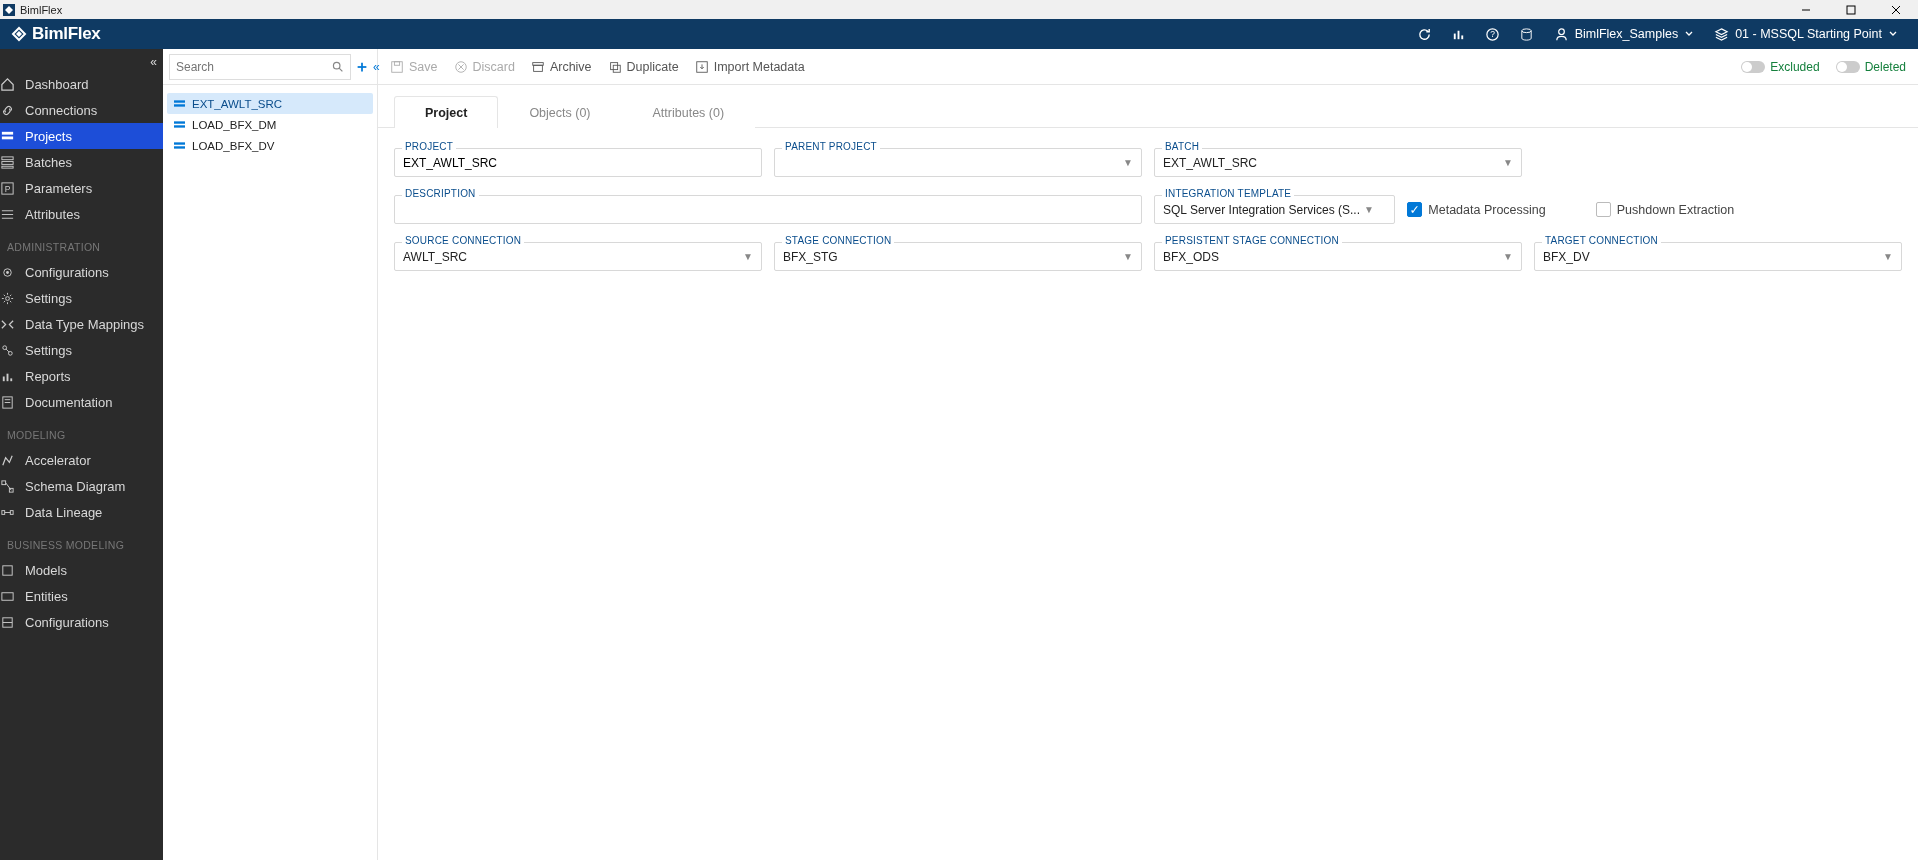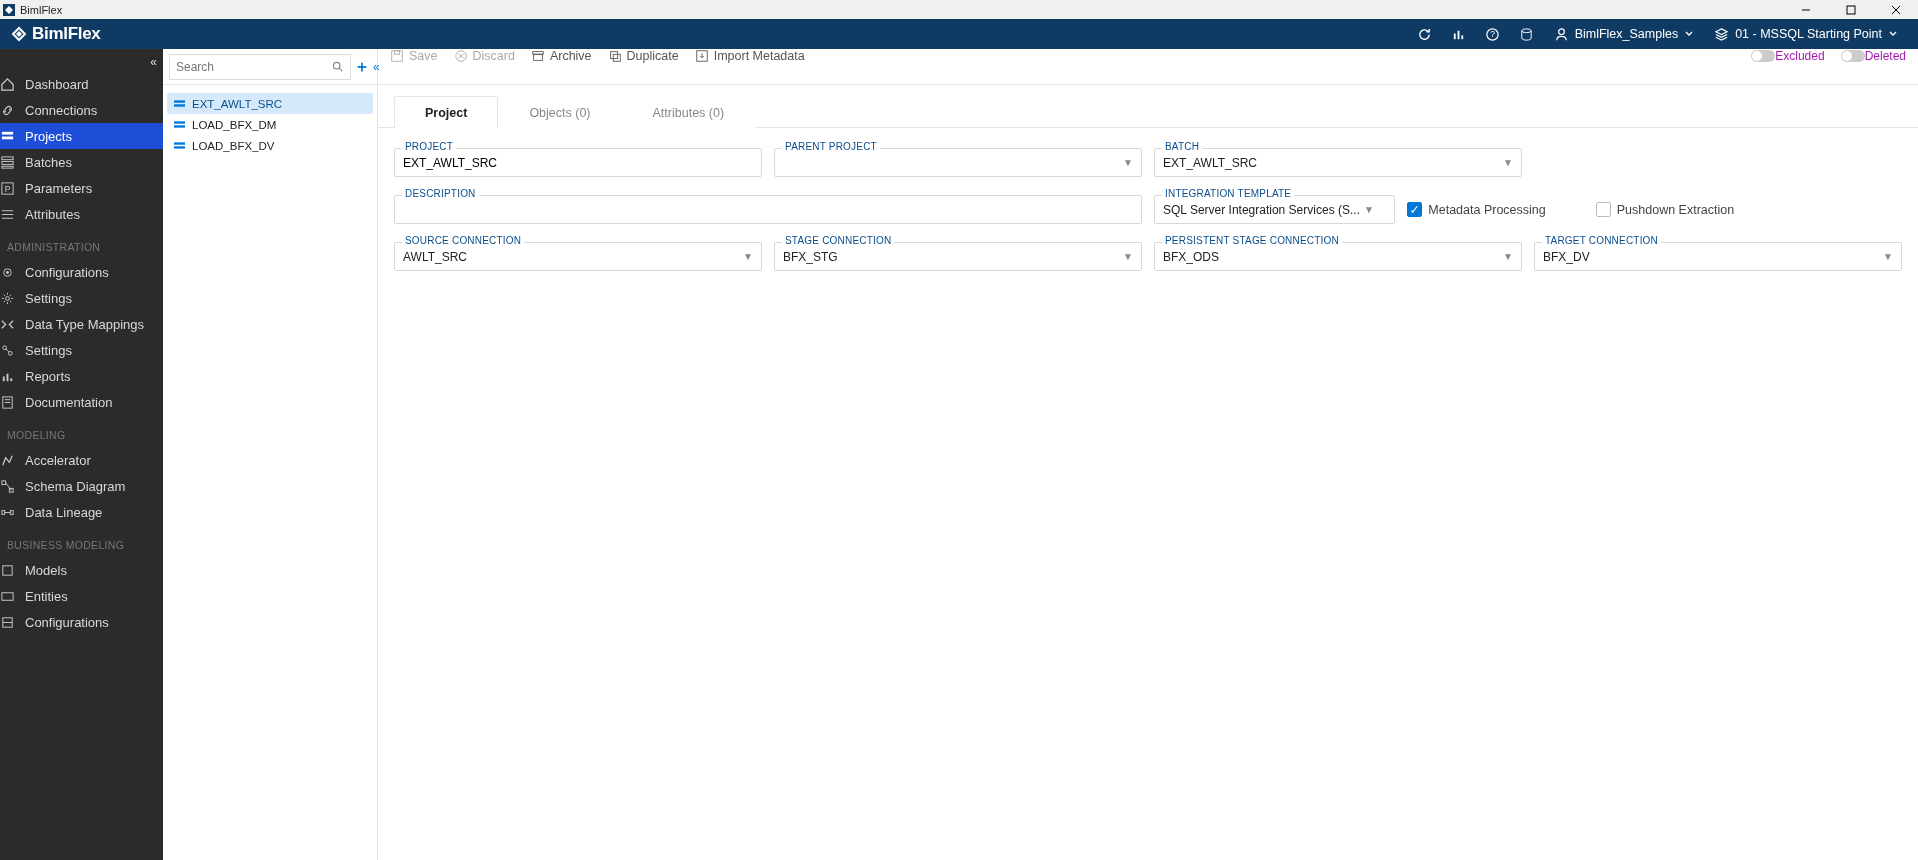--- a/index.html
+++ b/index.html
@@ -26,25 +26,25 @@
 .midcol{width:215px;border-right:1px solid #e5e5e5;background:#fff;flex-shrink:0}
 .midtop{height:36px;border-bottom:1px solid #e5e5e5;display:flex;align-items:center;padding:0 6px;gap:4px}
 .midtop .search{flex:1;height:26px;border:1px solid #ddd;border-radius:0;display:flex;align-items:center;padding:0 6px}
 .midtop .search input{border:none;outline:none;flex:1;font-size:12px;background:transparent}
 .midtop .ibtn{width:22px;height:22px;display:flex;align-items:center;justify-content:center;cursor:pointer;color:#0178d7}
 .midlist{padding:8px 4px}
 .miditem{height:21px;display:flex;align-items:center;gap:6px;padding:0 6px;border-radius:2px;font-size:11.5px;cursor:pointer}
 .miditem.sel{background:#d6e9fb;color:#0a4d8c}
 .miditem .fic{color:#0178d7}
 .main{flex:1;display:flex;flex-direction:column}
-.toolbar{height:36px;border-bottom:1px solid #e5e5e5;display:flex;align-items:flex-start;padding:0 12px;gap:16px;color:#555}
+.toolbar{height:36px;border-bottom:1px solid #e5e5e5;display:flex;align-items:center;padding:0 12px;gap:16px;color:#555}
 .tbtn{display:flex;align-items:center;gap:5px;font-size:12.5px;cursor:pointer}
 .tbtn.disabled{color:#aaa}
 .toolbar .spacer{flex:1}
-.toggle{display:flex;align-items:center;font-size:12px;color:#a21caf}
+.toggle{display:flex;align-items:center;gap:5px;font-size:12px;color:#15803d}
 .toggle .sw{width:24px;height:12px;border-radius:6px;background:#ccc;position:relative}
 .toggle .sw::after{content:"";position:absolute;left:1px;top:1px;width:10px;height:10px;border-radius:50%;background:#fff}
 .tabs{display:flex;padding:10px 16px 0 16px;border-bottom:1px solid #e5e5e5}
 .tab{height:32px;padding:0 30px;border:1px solid transparent;border-bottom:none;display:flex;align-items:center;color:#888;font-size:12.5px;cursor:pointer;border-radius:3px 3px 0 0;position:relative;top:1px;background:#fff}
 .tab.active{border-color:#e5e5e5;color:#222;font-weight:600}
 .tab.active::after{content:"";position:absolute;left:0;right:0;bottom:-1px;height:2px;background:#fff}
 .form{padding:20px 16px;display:grid;grid-template-columns:repeat(12,1fr);grid-auto-rows:min-content;gap:18px 12px}
 .fld{position:relative}
 .fld .lbl{position:absolute;top:-7px;left:8px;background:#fff;padding:0 3px;font-size:10px;color:#0a4d8c;letter-spacing:.2px}
 .fld .box{height:29px;border:1px solid #d8d8d8;border-radius:2px;display:flex;align-items:center;padding:0 8px;font-size:12px}

